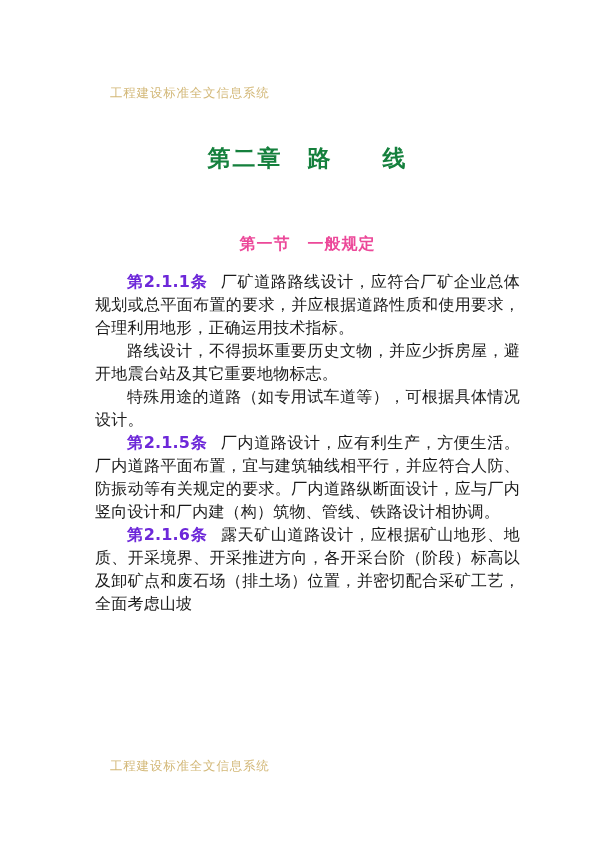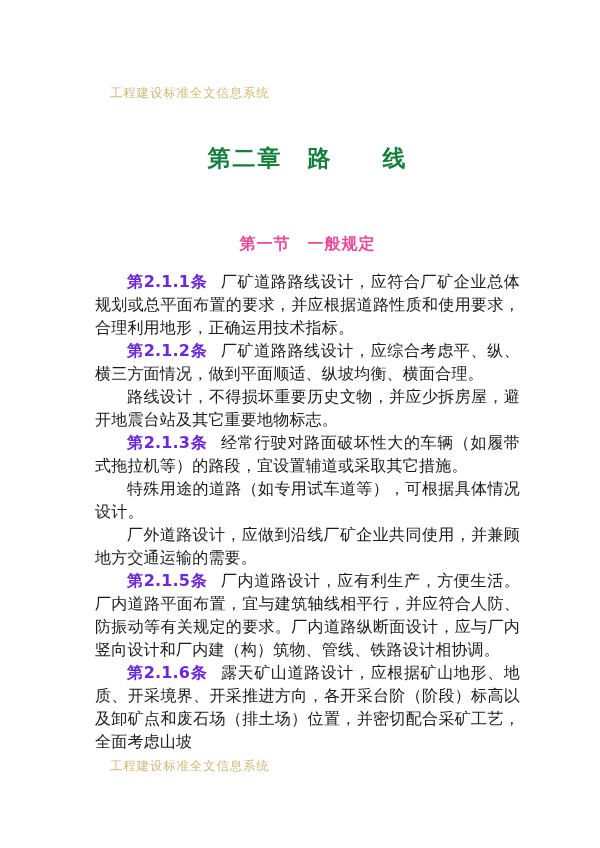--- a/index.html
+++ b/index.html
@@ -74,30 +74,27 @@
   <div class="brand brand-header">工程建设标准全文信息系统</div>
 
   <div class="chapter-title">第二章　路　　线</div>
 
   <div class="section-title">第一节　一般规定</div>
 
   <div class="body-text">
 
     <p class="para"><span class="clause-label">第2.1.1条</span><span>厂矿道路路线设计，应符合厂矿企业总体规划或总平面布置的要求，并应根据道路性质和使用要求，合理利用地形，正确运用技术指标。</span></p>
 
-    <p class="para"><span class="clause-label">第2.1.2条</span><span>厂矿道路路线设计，应综合考虑平、纵、横三方面情况，做到平面顺适、纵坡均衡、横面合理。</span></p>
 
     <p class="para"><span>路线设计，不得损坏重要历史文物，并应少拆房屋，避开地震台站及其它重要地物标志。</span></p>
 
-    <p class="para"><span class="clause-label">第2.1.3条</span><span>经常行驶对路面破坏性大的车辆（如履带式拖拉机等）的路段，宜设置辅道或采取其它措施。</span></p>
 
     <p class="para"><span>特殊用途的道路（如专用试车道等），可根据具体情况设计。</span></p>
 
 
-    <p class="para"><span>厂外道路设计，应做到沿线厂矿企业共同使用，并兼顾地方交通运输的需要。</span></p>
 
     <p class="para"><span class="clause-label">第2.1.5条</span><span>厂内道路设计，应有利生产，方便生活。厂内道路平面布置，宜与建筑轴线相平行，并应符合人防、防振动等有关规定的要求。厂内道路纵断面设计，应与厂内竖向设计和厂内建（构）筑物、管线、铁路设计相协调。</span></p>
 
     <p class="para"><span class="clause-label">第2.1.6条</span><span>露天矿山道路设计，应根据矿山地形、地质、开采境界、开采推进方向，各开采台阶（阶段）标高以及卸矿点和废石场（排土场）位置，并密切配合采矿工艺，全面考虑山坡</span></p>
 
   </div>
 
   <div class="brand brand-footer">工程建设标准全文信息系统</div>
 
 </div>

